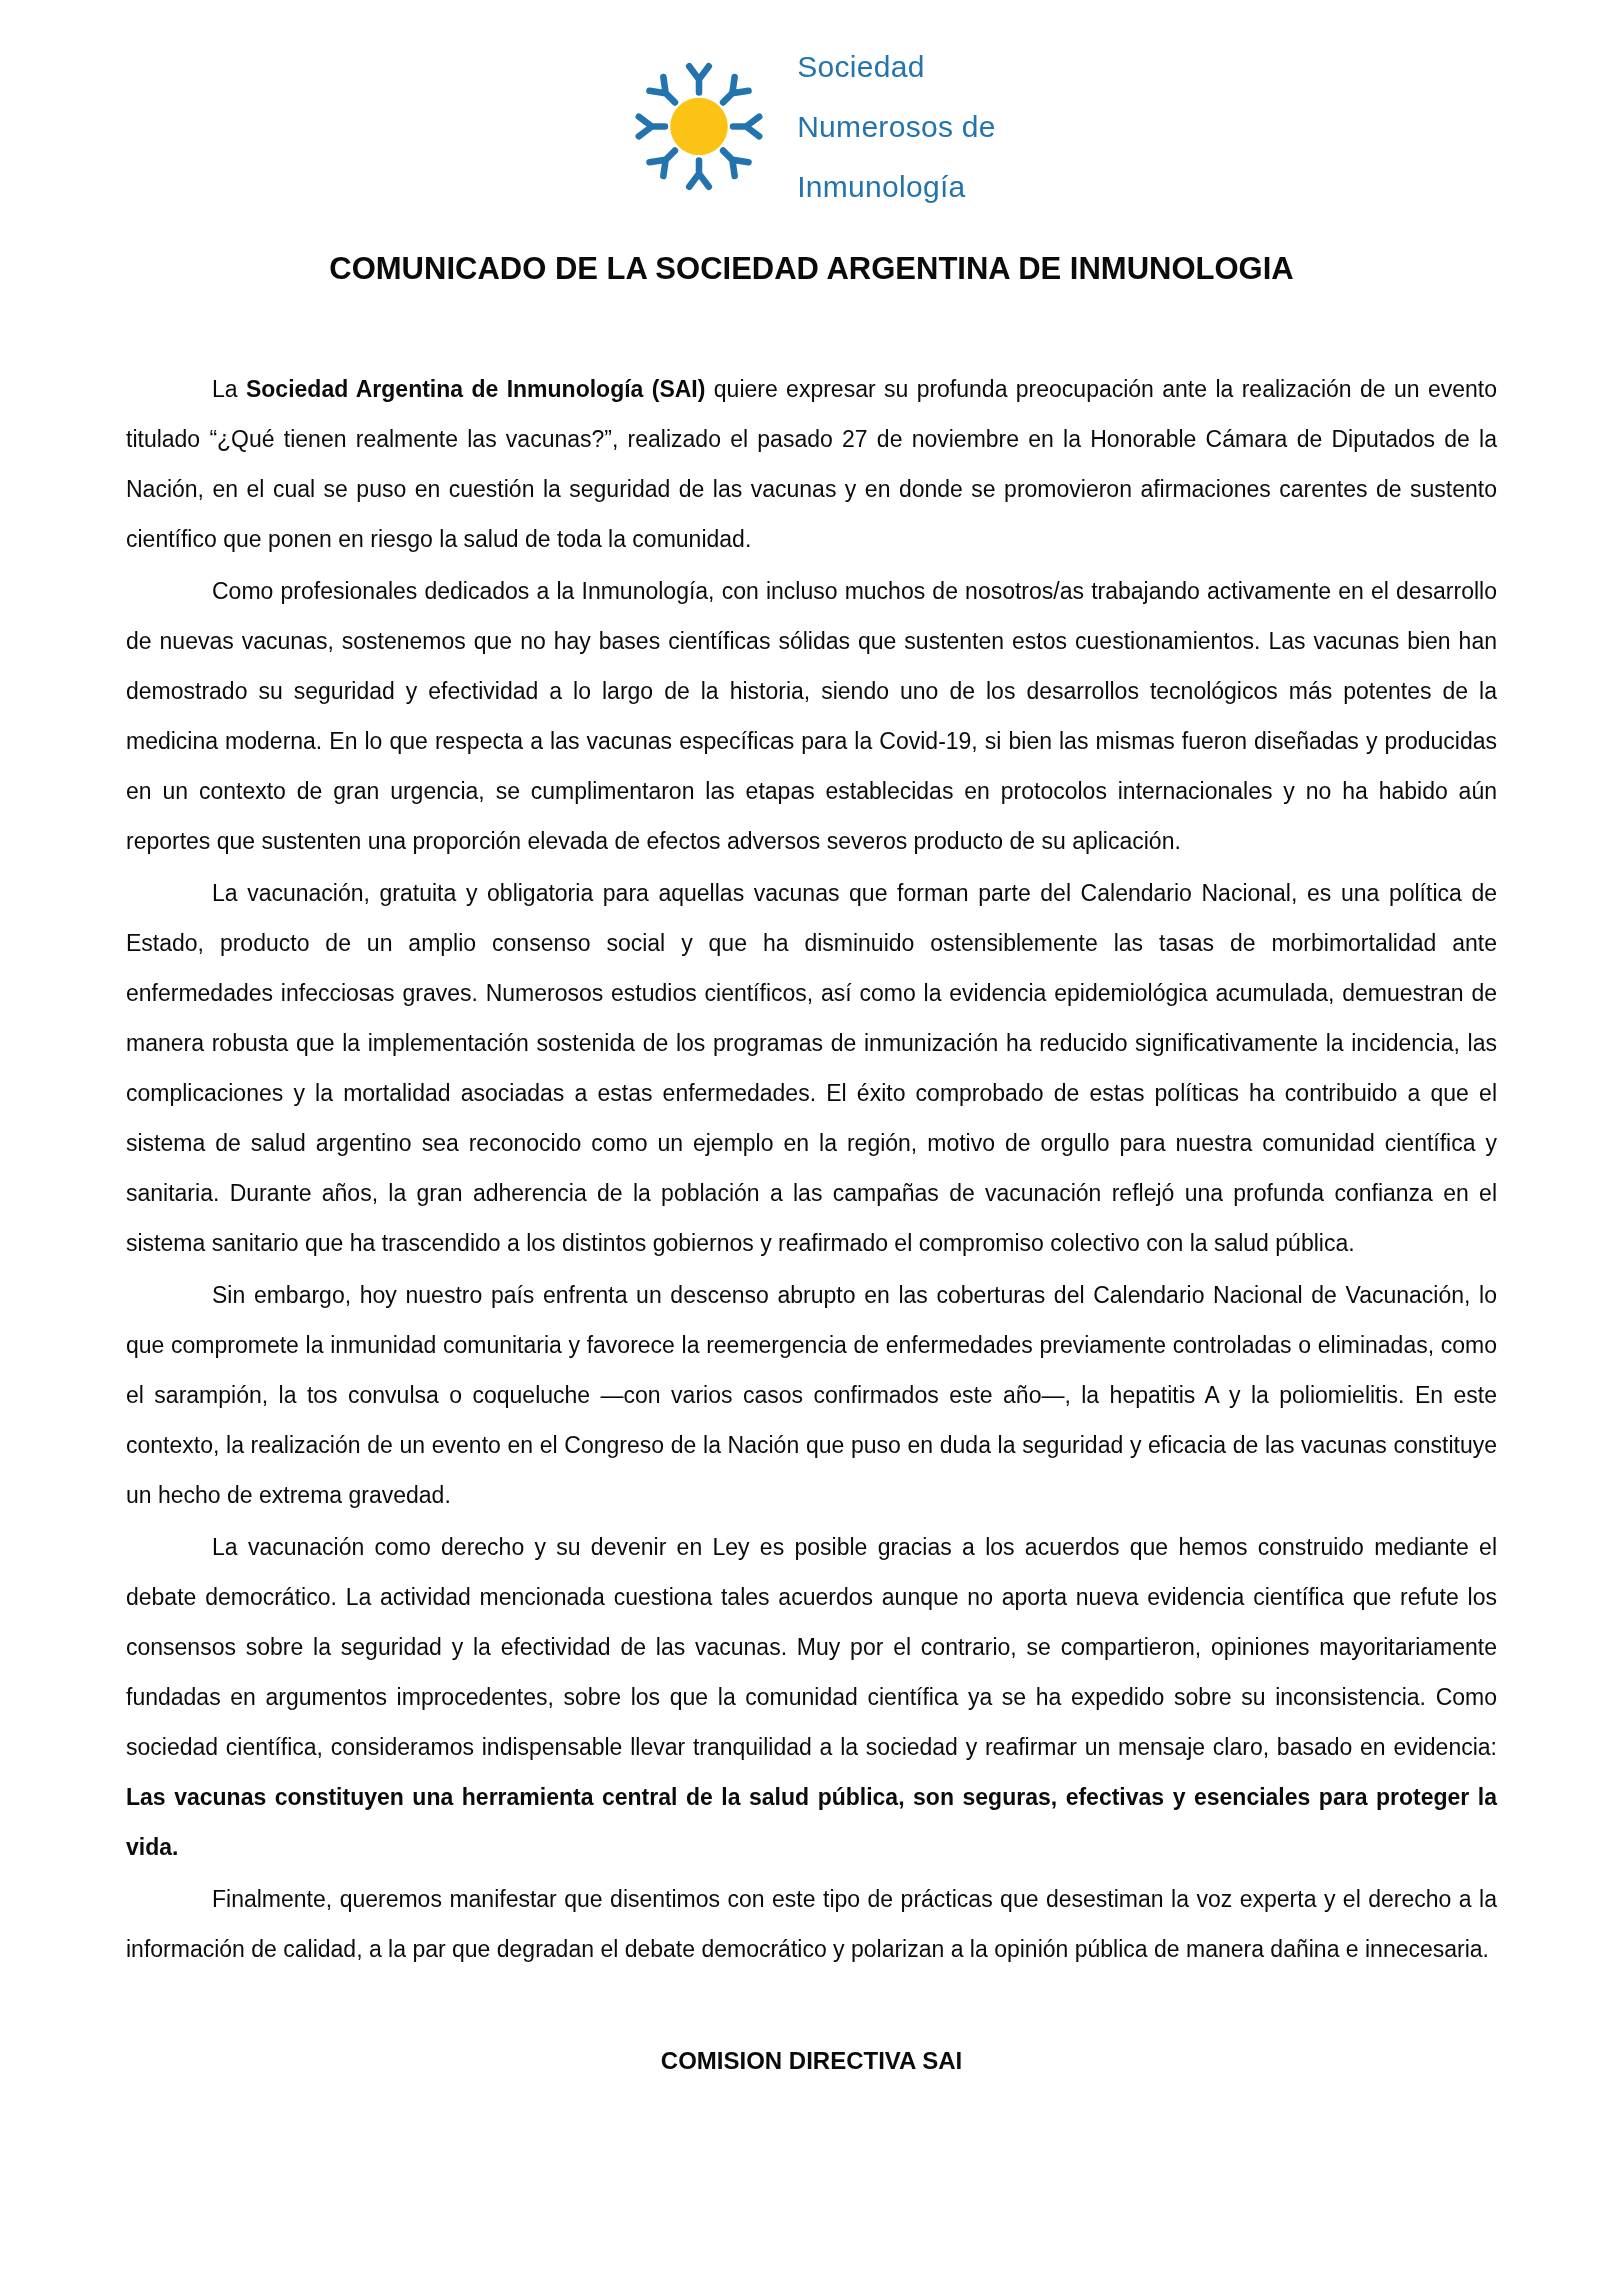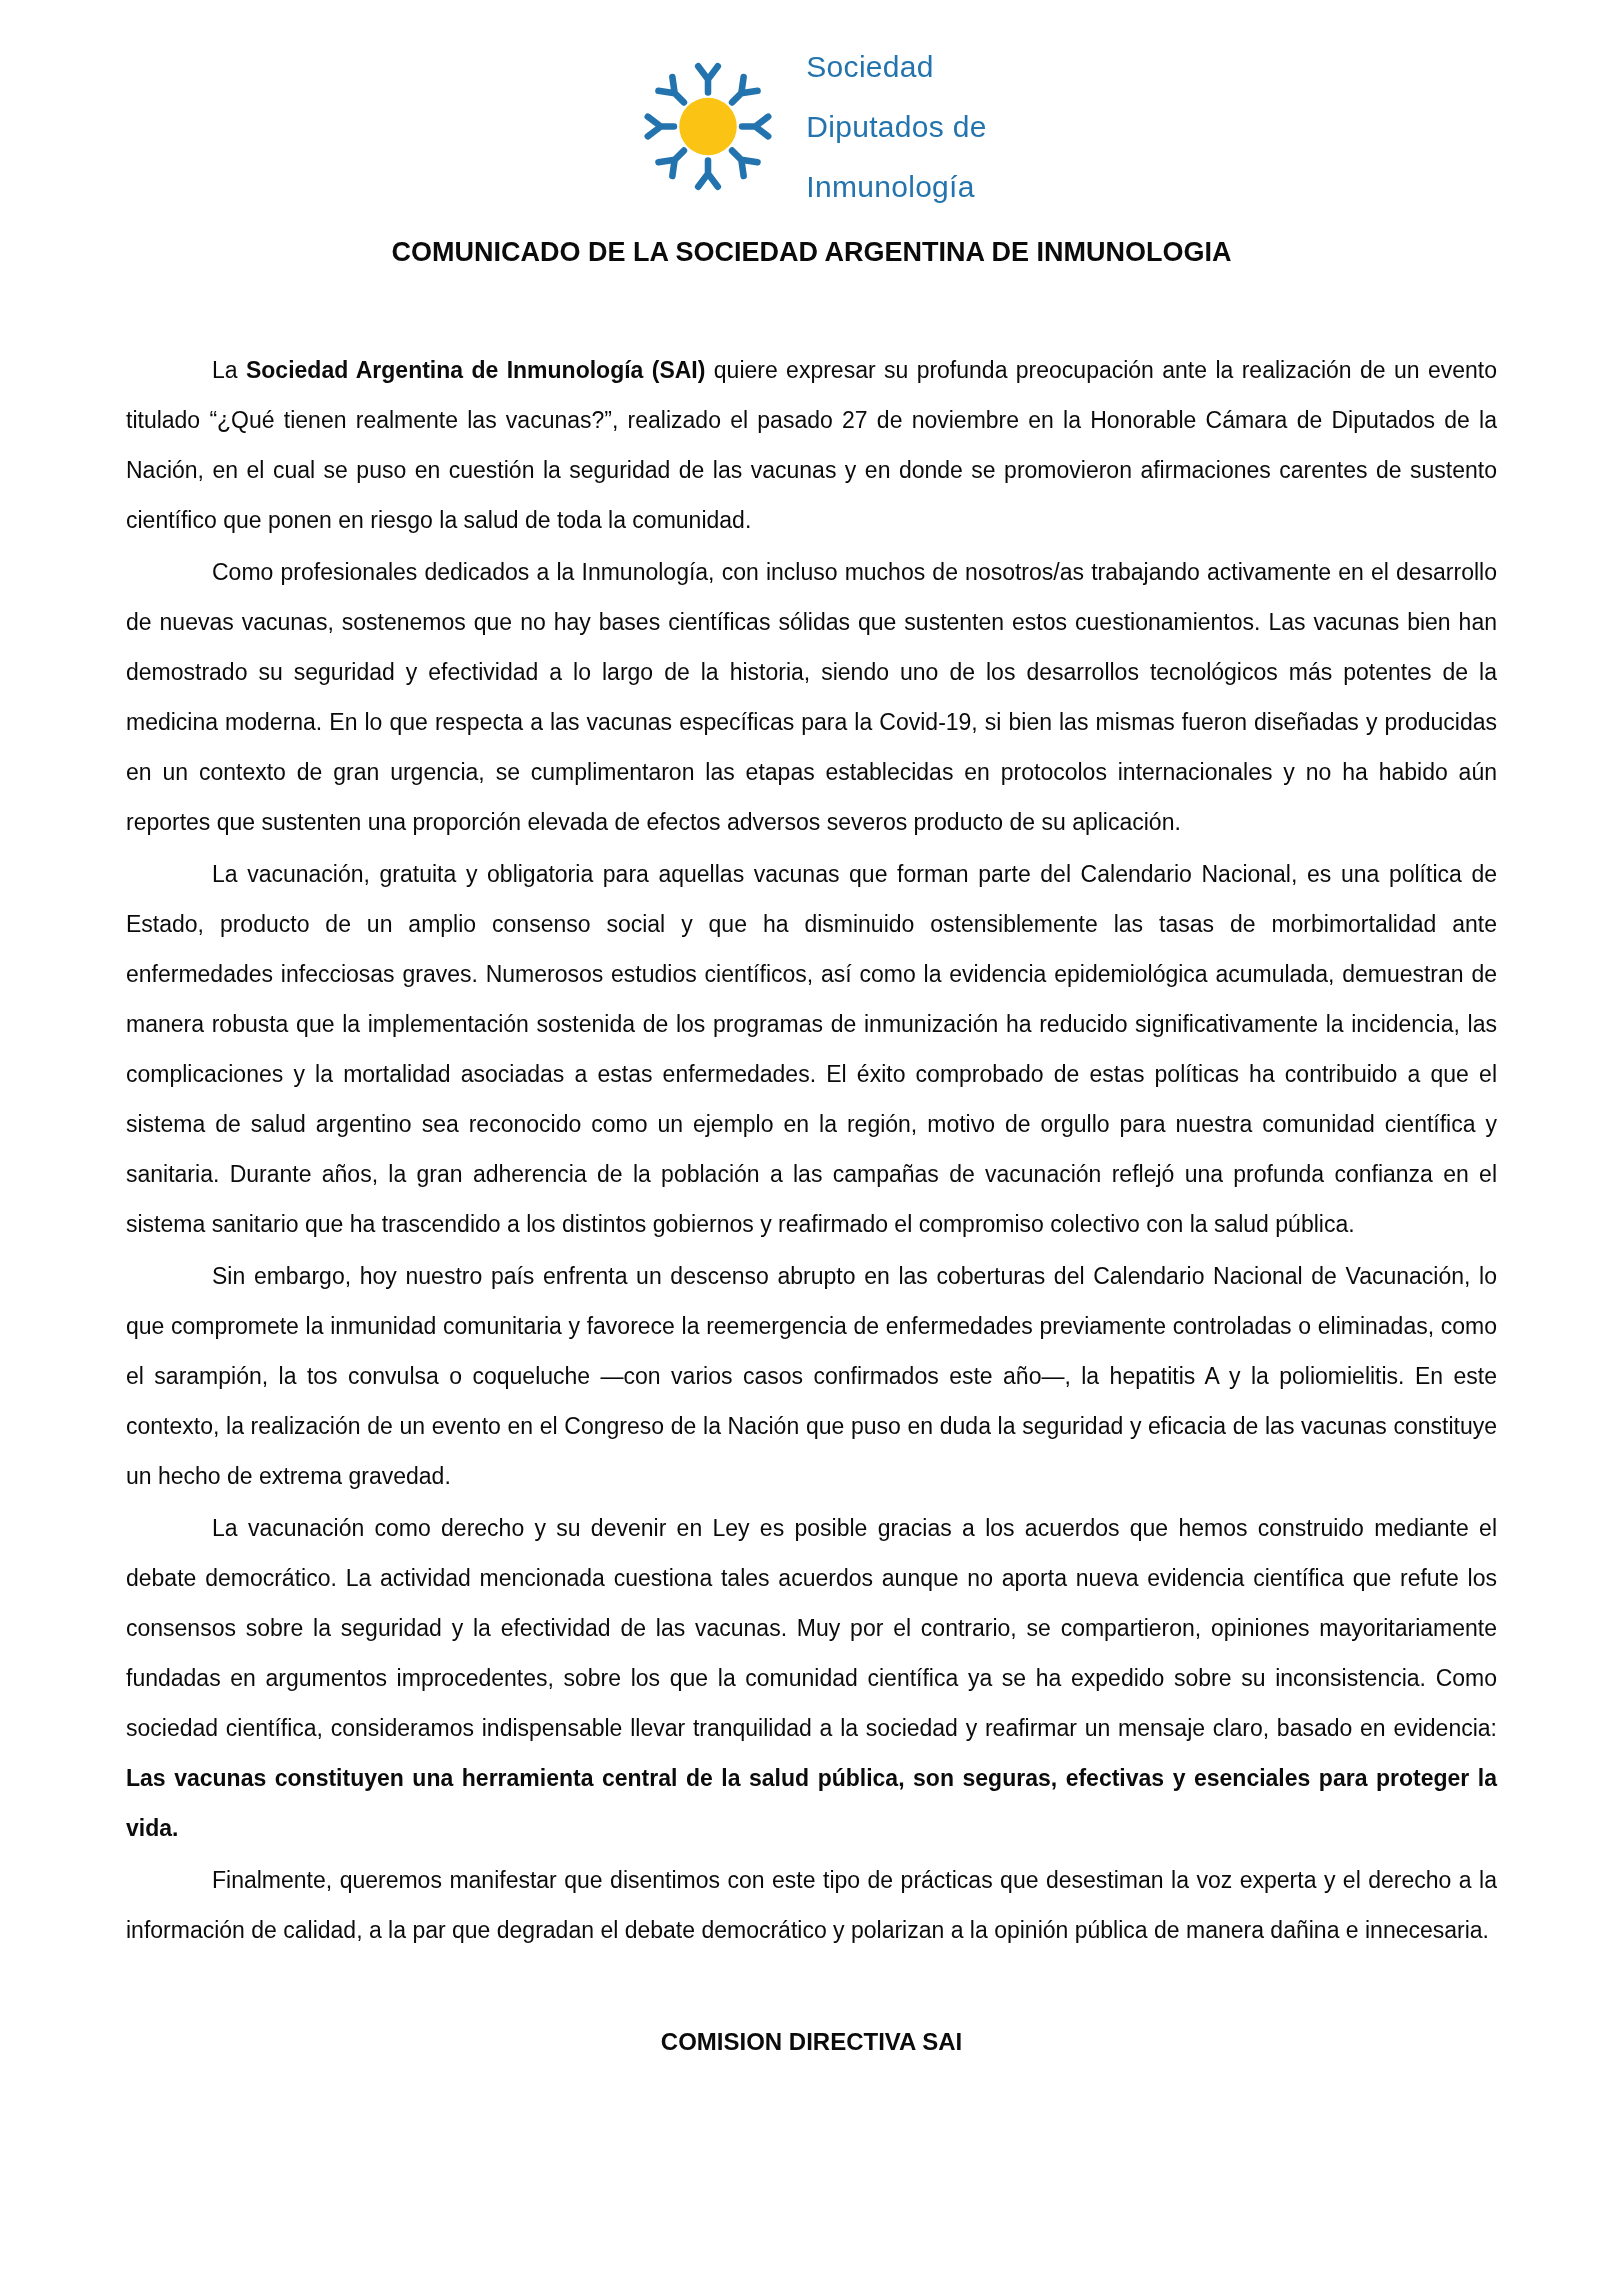--- a/index.html
+++ b/index.html
@@ -39,23 +39,23 @@
     justify-content: center;
     color: var(--brand-blue);
     font-size: 30px;
     line-height: 35px;
     font-weight: 400;
     letter-spacing: 0.3px;
     gap: 25px;
   }
   
   .doc-title {
-    margin-top: 38px;
+    margin-top: 52px;
     text-align: center;
-    font-size: 27px;
+    font-size: 31px;
     font-weight: 700;
     letter-spacing: 0px;
     color: var(--ink);
   }
   
   .doc-body {
     margin-top: 77px;
     font-size: 23px;
     line-height: 50px;
     text-align: justify;
@@ -105,21 +105,21 @@
         <g transform="rotate(270)">
             <path d="M0,-52 L0,-72 M0,-72 L-15,-92 M0,-72 L15,-92"></path>
           </g>
         <g transform="rotate(315)">
             <path d="M0,-52 L0,-72 M0,-72 L-15,-92 M0,-72 L15,-92"></path>
           </g>
       </g>
     </svg>
     <div class="logo-text">
       <span>Sociedad</span>
-      <span>Diputados de</span>
+      <span>Numerosos de</span>
       <span>Inmunología</span>
     </div>
   </header>
 
   <h1 class="doc-title">COMUNICADO DE LA SOCIEDAD ARGENTINA DE INMUNOLOGIA</h1>
 
   <main class="doc-body">
 
   <p><span>La </span><b>Sociedad Argentina de Inmunología (SAI)</b><span> quiere expresar su profunda preocupación ante la realización de un evento titulado “¿Qué tienen realmente las vacunas?”, realizado el pasado 27 de noviembre en la Honorable Cámara de Diputados de la Nación, en el cual se puso en cuestión la seguridad de las vacunas y en donde se promovieron afirmaciones carentes de sustento científico que ponen en riesgo la salud de toda la comunidad.</span></p>
       <p><span>Como profesionales dedicados a la Inmunología, con incluso muchos de nosotros/as trabajando activamente en el desarrollo de nuevas vacunas, sostenemos que no hay bases científicas sólidas que sustenten estos cuestionamientos. Las vacunas bien han demostrado su seguridad y efectividad a lo largo de la historia, siendo uno de los desarrollos tecnológicos más potentes de la medicina moderna. En lo que respecta a las vacunas específicas para la Covid-19, si bien las mismas fueron diseñadas y producidas en un contexto de gran urgencia, se cumplimentaron las etapas establecidas en protocolos internacionales y no ha habido aún reportes que sustenten una proporción elevada de efectos adversos severos producto de su aplicación.</span></p>

